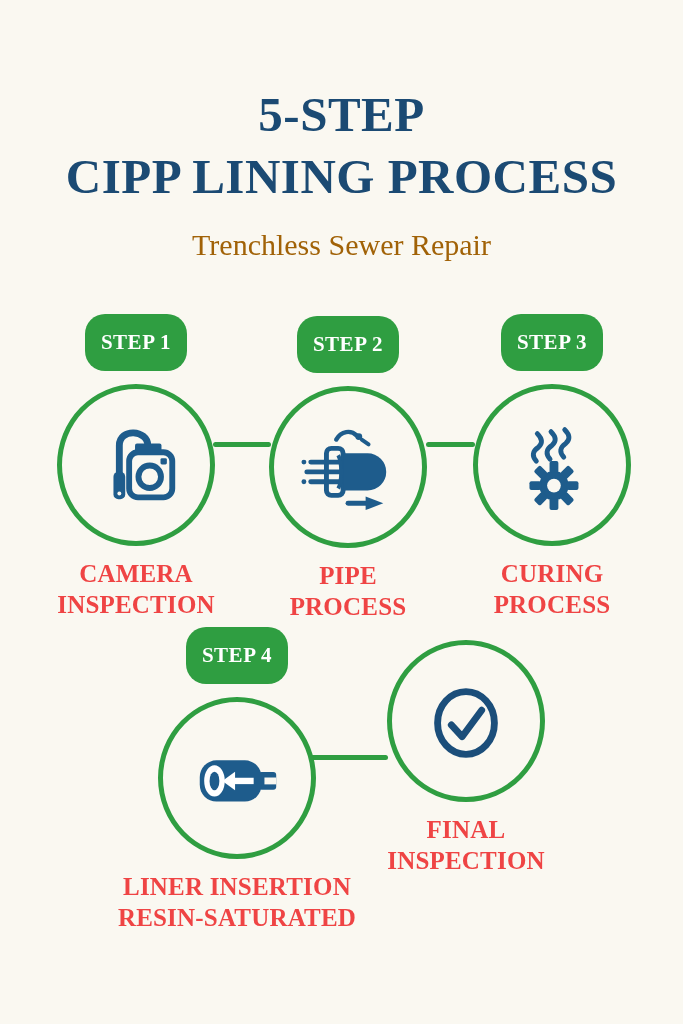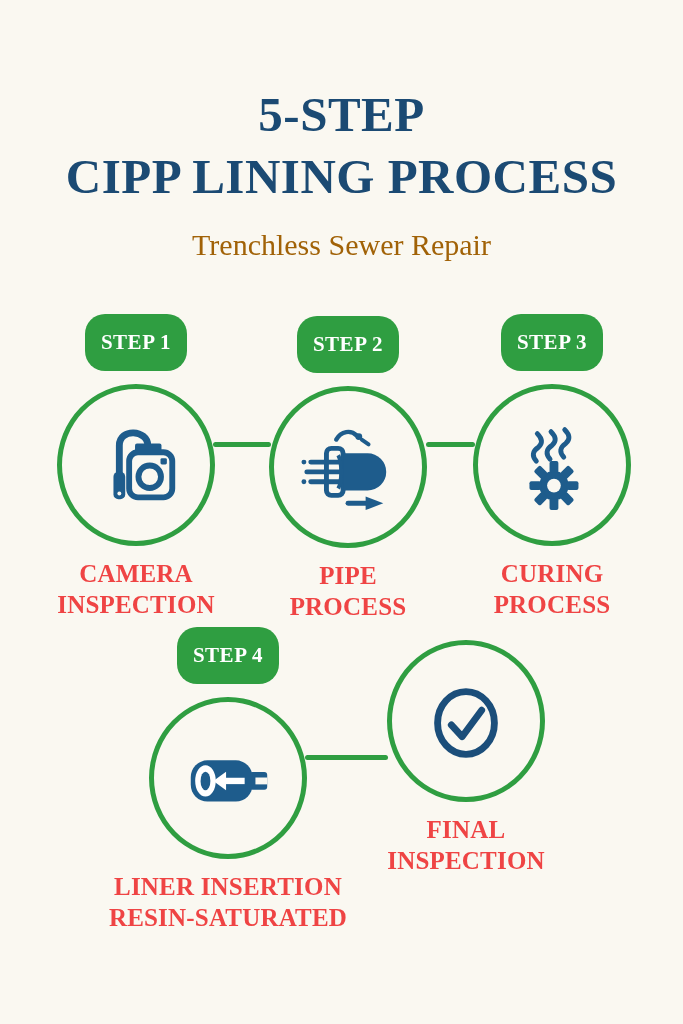--- a/index.html
+++ b/index.html
@@ -75,21 +75,21 @@
   }
   .connector{
     position:absolute;
     height:5px;
     background:#2F9E41;
     border-radius:3px;
   }
   #step1{left:16px;top:314px;}
   #step2{left:228px;top:316px;}
   #step3{left:432px;top:314px;}
-  #step4{left:108px;top:627px;justify-content:center;}
+  #step4{left:117px;top:627px;justify-content:center;}
   #step5{left:346px;top:627px;}
   #conn1{left:213px;top:442px;width:58px;}
   #conn2{left:426px;top:442px;width:49px;}
   #conn3{left:305px;top:755px;width:83px;}
 </style>
 </head>
 <body>
 
 <div class="stage">
 

